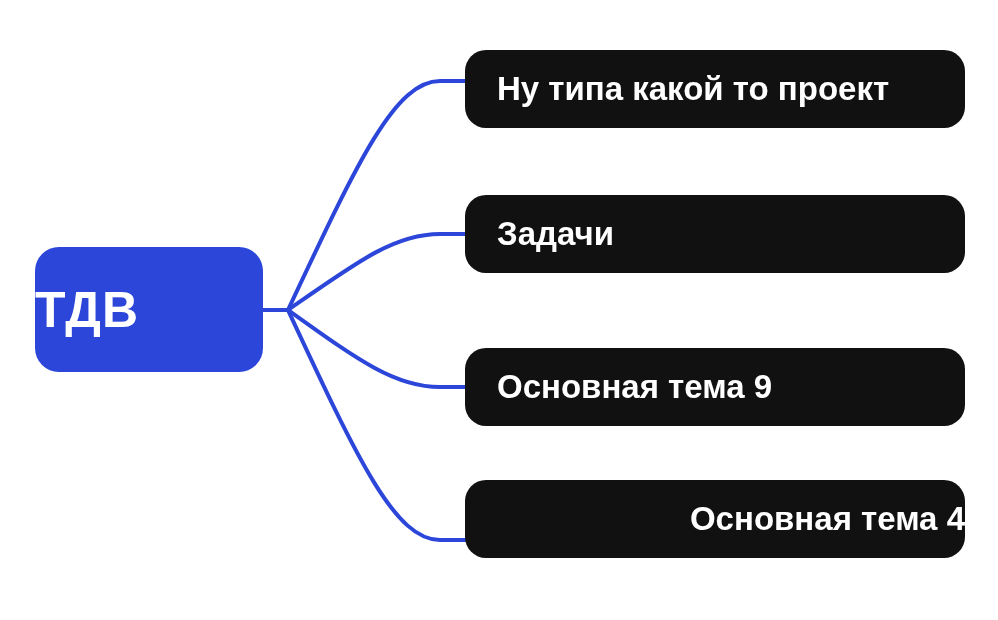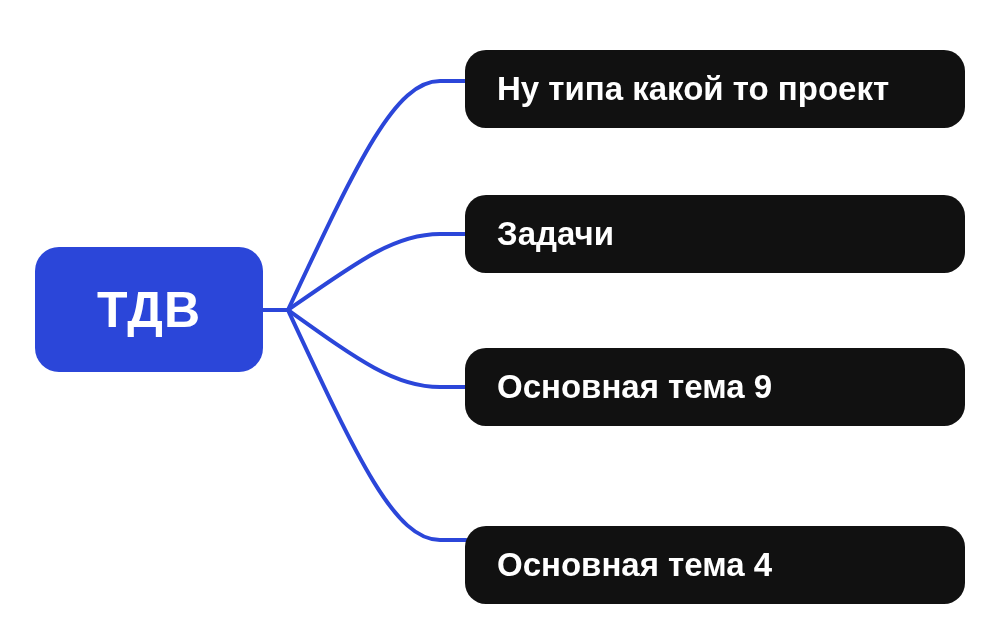--- a/index.html
+++ b/index.html
@@ -25,38 +25,38 @@
     display: flex;
     align-items: center;
     color: #ffffff;
     cursor: pointer;
   }
   .root-node {
     left: 35px; top: 247px;
     width: 228px; height: 125px;
     background: #2b46d9;
     border-radius: 24px;
-    justify-content: center;
+    justify-content: flex-start;
     font-size: 50px;
     font-weight: 700;
     letter-spacing: 1px;
   }
   .branch-node {
     left: 465px;
     width: 500px; height: 78px;
     background: #111111;
     border-radius: 21px;
     padding-left: 32px;
     font-size: 33px;
     font-weight: 700;
   }
   .branch-1 { top: 42px; margin-top: 8px; }
   .branch-2 { top: 195px; }
   .branch-3 { top: 348px; }
-  .branch-4 { top: 526px; }
+  .branch-4 { top: 480px; justify-content: flex-end; }
   .node-label { white-space: nowrap; }
 </style>
 </head>
 <body>
 
 <div class="canvas">
 
   <svg class="connectors" viewBox="0 0 998 620" fill="none">
     <path d="M 261 310 L 289 310" stroke-width="4" stroke-linecap="round" stroke="#2b46d9"></path>
     <path d="M 288 310 C 358 161, 395 81, 440 81 L 466 81" stroke-width="4" stroke-linecap="round" stroke-linejoin="round" stroke="#2b46d9"></path>

